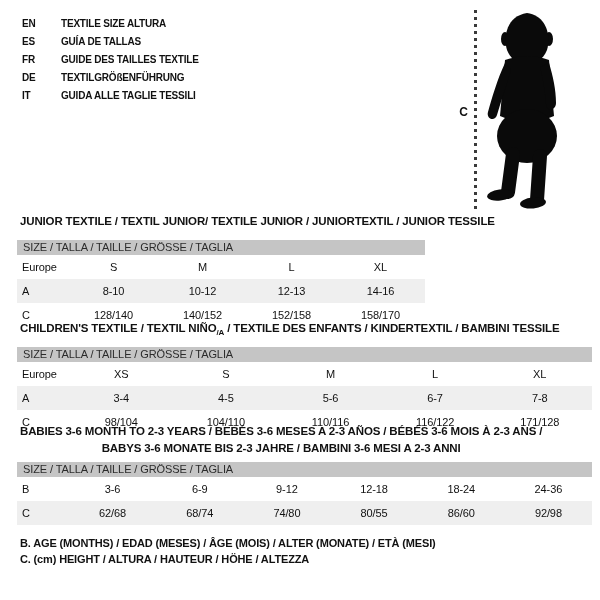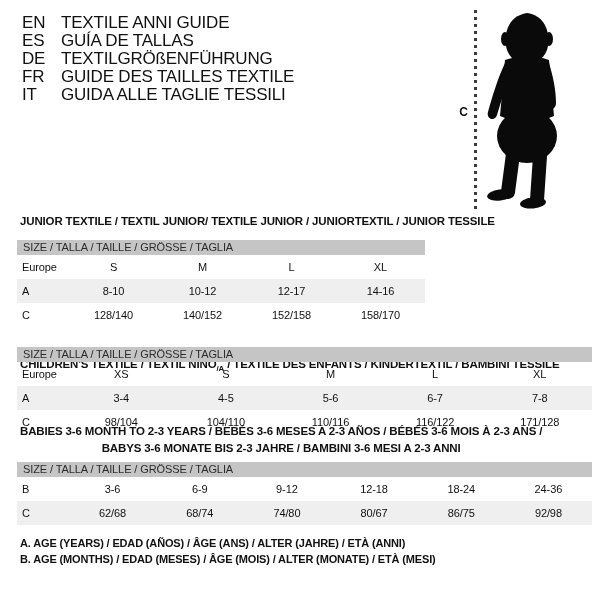--- a/index.html
+++ b/index.html
@@ -7,21 +7,21 @@
     width:600px;height:600px;background:#ffffff;
     font-family:"Liberation Sans", sans-serif;
     color:#111;
     -webkit-font-smoothing:antialiased;
   }
   .page{position:relative;width:600px;height:600px;overflow:hidden;background:#fff;}
   .abs{position:absolute;}
 
   
   .lang-block{left:22px;top:14px;}
-  .lang-row{display:flex;height:18px;align-items:center;font-weight:normal;font-size:17px;letter-spacing:-0.2px;}
+  .lang-row{display:flex;height:18px;align-items:center;font-weight:bold;font-size:10px;letter-spacing:-0.2px;}
   .lang-code{width:39px;flex:0 0 39px;}
 
   
   .dotted-line{
     left:474px;top:10px;width:3px;height:200px;
     background:repeating-linear-gradient(to bottom,#3a3a3a 0 3px,transparent 3px 7px);
   }
   .measure-c{left:450px;top:105px;width:18px;text-align:right;font-weight:bold;font-size:12px;}
   .silhouette{left:483px;top:8px;}
 
@@ -45,33 +45,33 @@
   .foot{font-weight:bold;font-size:11px;line-height:16px;letter-spacing:-0.15px;white-space:nowrap;}
 </style>
 </head>
 <body>
 
 <div class="page">
 
   <div class="abs lang-block">
     <div class="lang-row">
       <span class="lang-code">EN</span>
-      <span>TEXTILE ANNI GUIDE</span>
+      <span>TEXTILE SIZE ALTURA</span>
     </div>
     <div class="lang-row">
       <span class="lang-code">ES</span>
       <span>GUÍA DE TALLAS</span>
     </div>
     <div class="lang-row">
+      <span class="lang-code">FR</span>
+      <span>GUIDE DES TAILLES TEXTILE</span>
+    </div>
+    <div class="lang-row">
       <span class="lang-code">DE</span>
       <span>TEXTILGRÖßENFÜHRUNG</span>
-    </div>
-    <div class="lang-row">
-      <span class="lang-code">FR</span>
-      <span>GUIDE DES TAILLES TEXTILE</span>
     </div>
     <div class="lang-row">
       <span class="lang-code">IT</span>
       <span>GUIDA ALLE TAGLIE TESSILI</span>
     </div>
   </div>
 
   <div class="abs dotted-line"></div>
   <div class="abs measure-c">C</div>
   <svg class="abs silhouette" width="90" height="202" viewBox="0 0 90 202" xmlns="http://www.w3.org/2000/svg">
@@ -118,35 +118,35 @@
           <td class="lbl">Europe</td>
           <td>S</td>
           <td>M</td>
           <td>L</td>
           <td>XL</td>
         </tr>
         <tr class="alt">
           <td class="lbl">A</td>
           <td>8-10</td>
           <td>10-12</td>
-          <td>12-17</td>
+          <td>12-13</td>
           <td>14-16</td>
         </tr>
         <tr>
           <td class="lbl">C</td>
           <td>128/140</td>
           <td>140/152</td>
           <td>152/158</td>
           <td>158/170</td>
         </tr>
       </tbody>
     </table>
   </div>
 
-  <div class="abs sec-title" style="left:20px;top:322px;margin-top:36px;">
+  <div class="abs sec-title" style="left:20px;top:322px;">
     <span>CHILDREN'S TEXTILE / TEXTIL NIÑO</span><sub class="ttl-sub">/A</sub><span> / TEXTILE DES ENFANTS / KINDERTEXTIL / BAMBINI TESSILE</span>
   </div>
   <div class="abs" style="left:17px;top:347px;width:575px;">
     <table class="size">
       <colgroup>
           <col style="width:52px">
           <col>
           <col>
           <col>
           <col>
@@ -214,26 +214,26 @@
           <td>9-12</td>
           <td>12-18</td>
           <td>18-24</td>
           <td>24-36</td>
         </tr>
         <tr class="alt">
           <td class="lbl">C</td>
           <td>62/68</td>
           <td>68/74</td>
           <td>74/80</td>
-          <td>80/67</td>
-          <td>86/75</td>
+          <td>80/55</td>
+          <td>86/60</td>
           <td>92/98</td>
         </tr>
       </tbody>
     </table>
   </div>
 
   <div class="abs" style="left:20px;top:535px;">
-    <div class="foot">A. AGE (YEARS) / EDAD (AÑOS) / ÂGE (ANS) / ALTER (JAHRE) / ETÀ (ANNI)</div>
     <div class="foot">B. AGE (MONTHS) / EDAD (MESES) / ÂGE (MOIS) / ALTER (MONATE) / ETÀ (MESI)</div>
+    <div class="foot">C. (cm) HEIGHT / ALTURA / HAUTEUR / HÖHE / ALTEZZA</div>
   </div>
 
 </div>
 
 </body></html>

